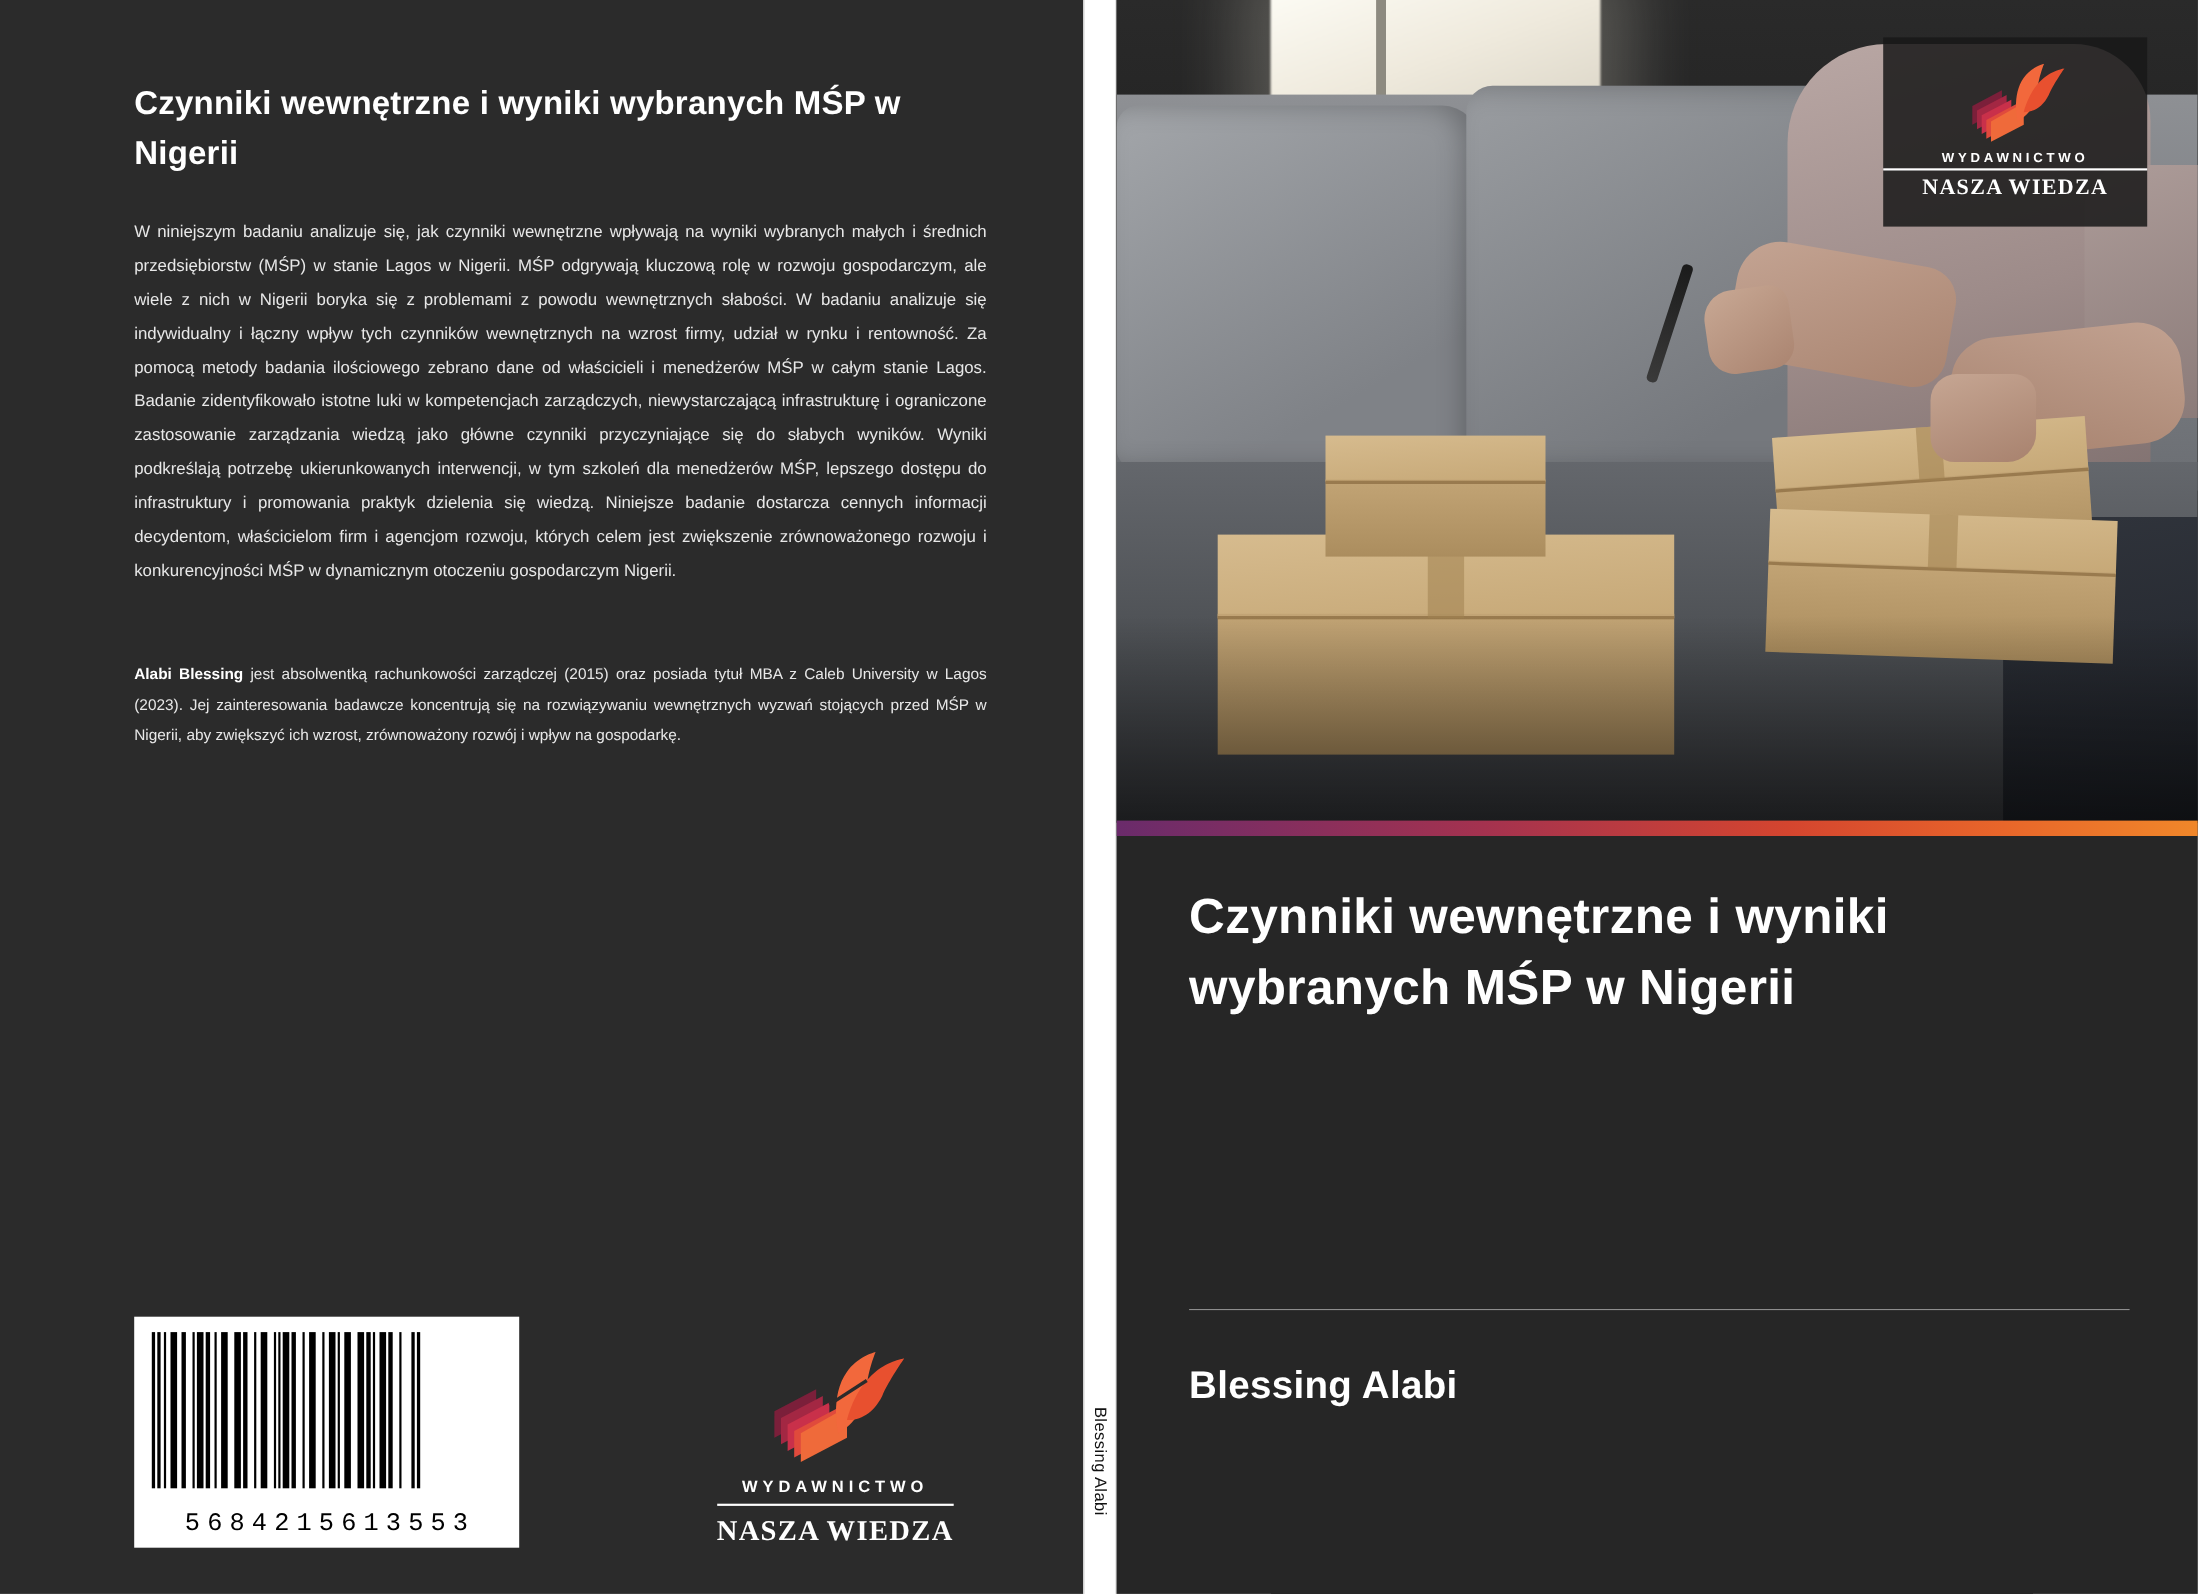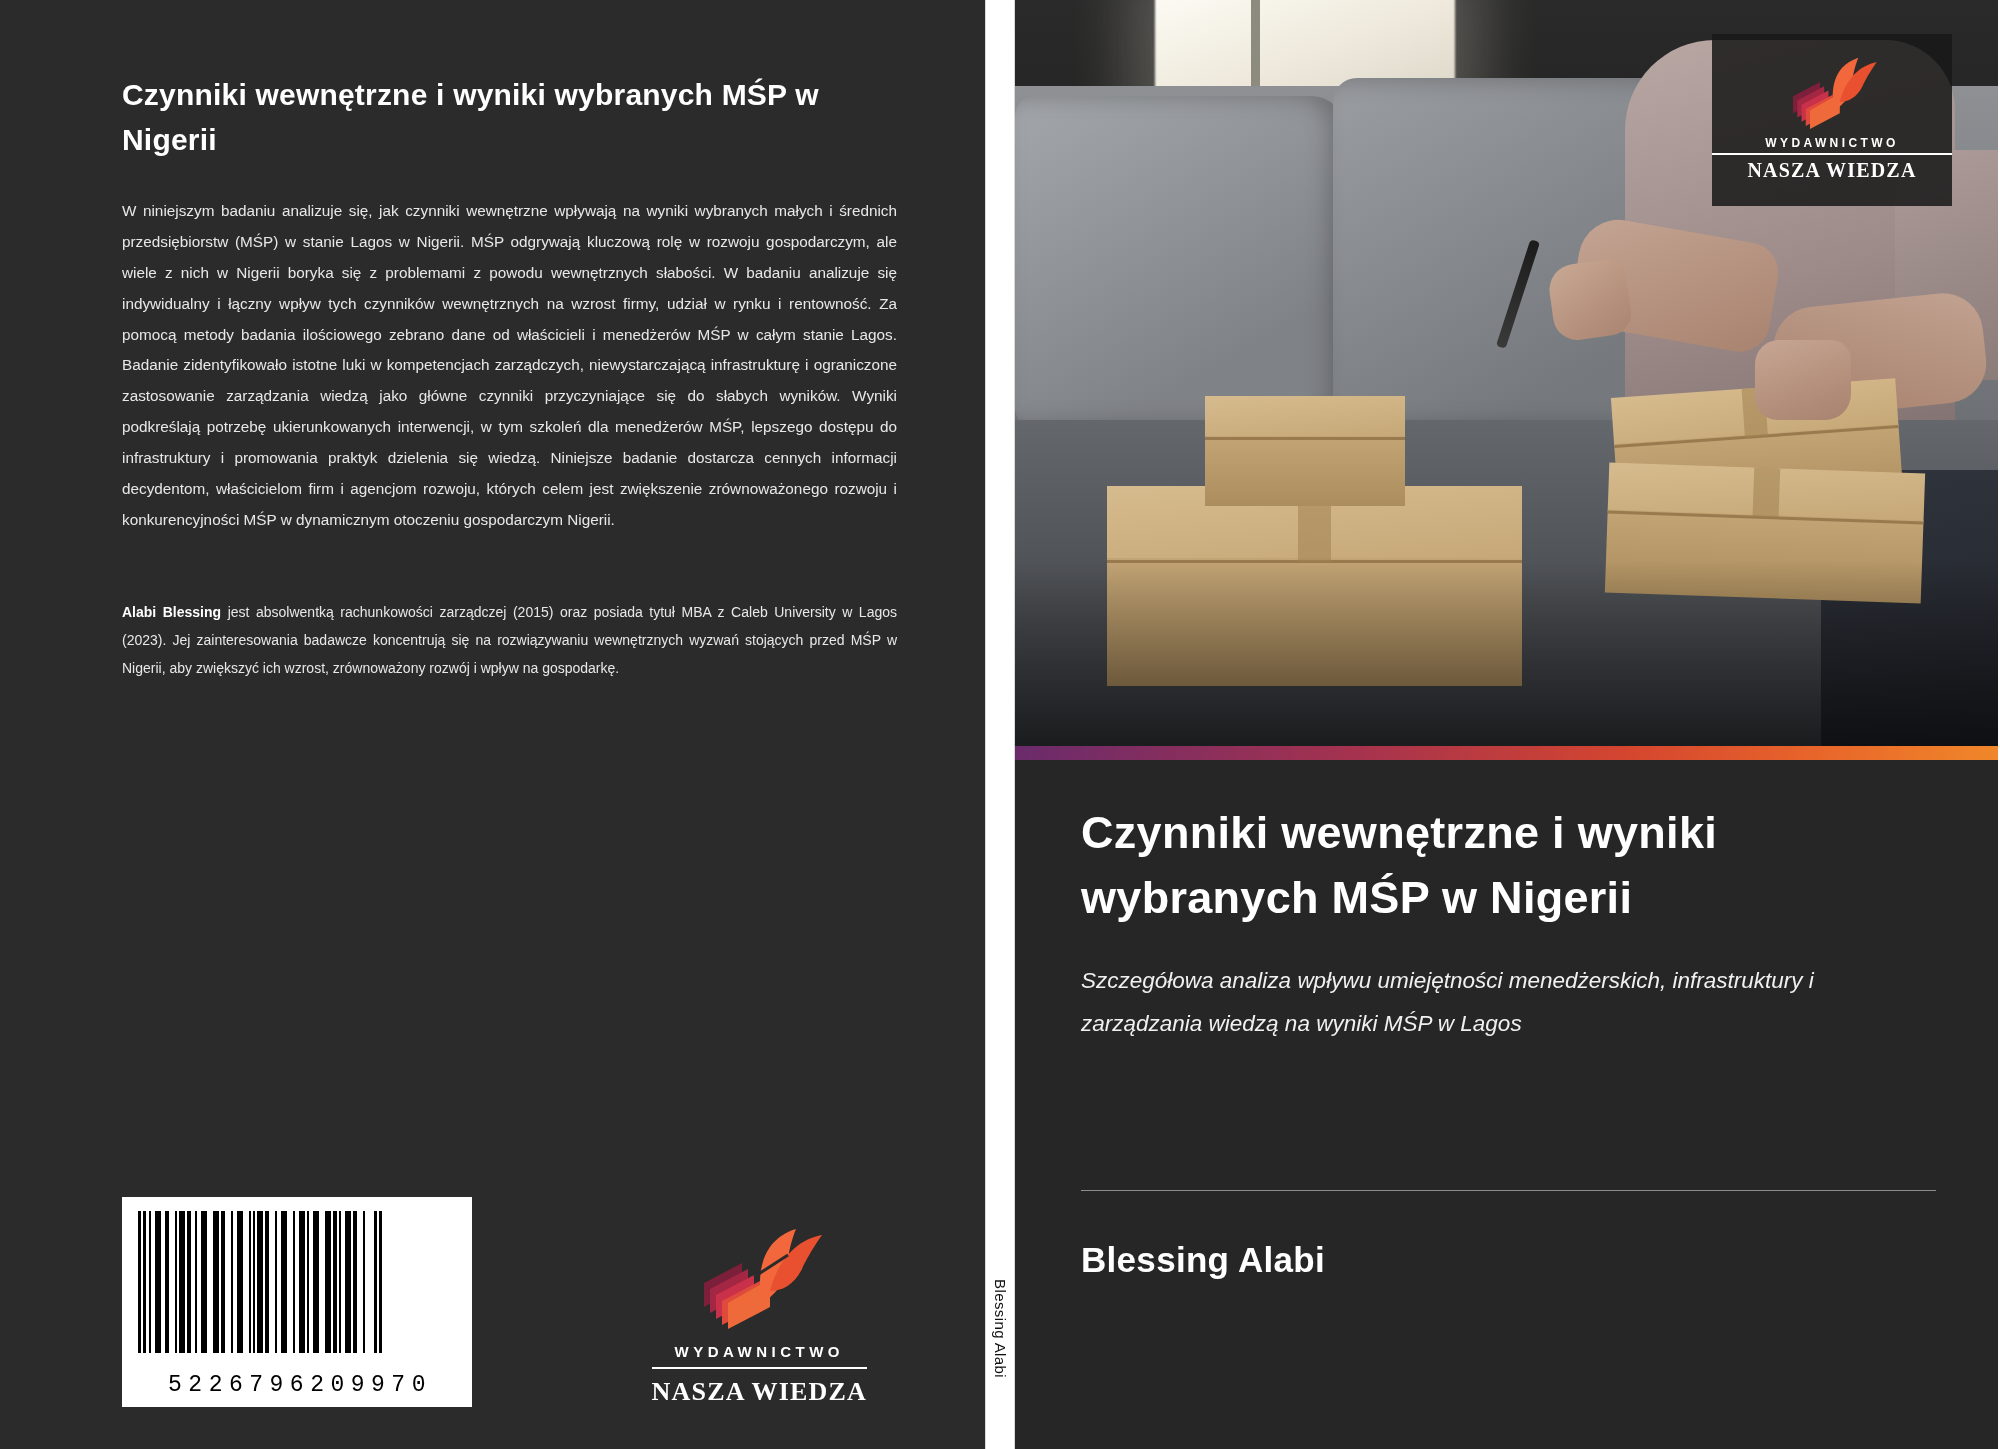--- a/index.html
+++ b/index.html
@@ -397,21 +397,21 @@
             <i style="width: 2px; background: transparent;"></i>
             <i style="width: 4px;"></i>
             <i style="width: 6px; background: transparent;"></i>
             <i style="width: 2px;"></i>
             <i style="width: 6px; background: transparent;"></i>
             <i style="width: 3px; background: transparent;"></i>
             <i style="width: 3px;"></i>
             <i style="width: 2px; background: transparent;"></i>
             <i style="width: 3px;"></i>
           </div>
-        <div class="barcode-num">5226796209970</div>
+        <div class="barcode-num">5684215613553</div>
       </div>
 
       <div class="pub-logo">
         <div class="pub-mark">
           <svg viewBox="0 0 150 110" width="150" height="110" aria-hidden="true">
             <g>
               <path d="M20 78 L58 58 L58 34 L20 54 Z" fill="#7b1f3a"></path>
               <path d="M26 84 L64 64 L64 40 L26 60 Z" fill="#a32743"></path>
               <path d="M32 90 L70 70 L70 46 L32 66 Z" fill="#c9304a"></path>
               <path d="M38 96 L76 76 L76 52 L38 72 Z" fill="#e04a3c"></path>
@@ -494,20 +494,19 @@
       </div>
       <div class="pub-name-sm">WYDAWNICTWO</div>
       <div class="pub-underline"></div>
       <div class="pub-name-lg">NASZA WIEDZA</div>
     </div>
 
     <div class="strip"></div>
 
     <div class="front-text">
       <h1 class="front-title">Czynniki wewnętrzne i wyniki wybranych MŚP w Nigerii</h1>
-      <p class="front-subtitle">Szczegółowa analiza wpływu umiejętności menedżerskich, infrastruktury i zarządzania wiedzą na wyniki MŚP w Lagos</p>
     </div>
 
     <div class="front-rule"></div>
     <div class="front-author">Blessing Alabi</div>
   </div>
 
 </div>
 
 </body></html>

